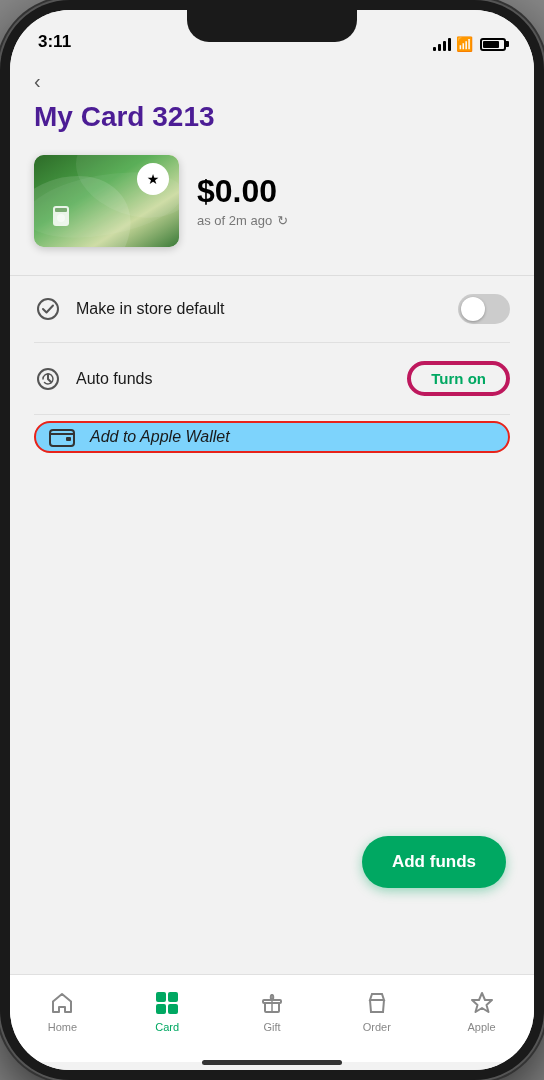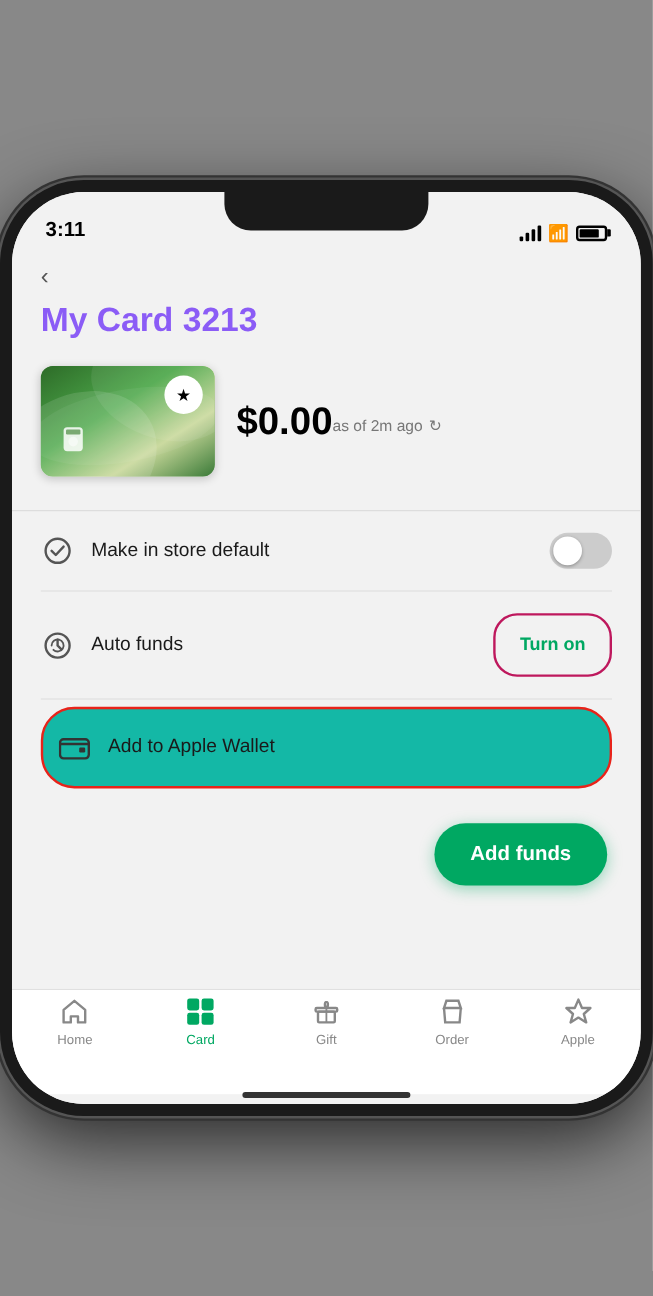--- a/index.html
+++ b/index.html
@@ -8,21 +8,21 @@
       background: #888;
       display: flex;
       justify-content: center;
       align-items: center;
       min-height: 100vh;
       font-family: -apple-system, BlinkMacSystemFont, 'Helvetica Neue', Arial, sans-serif;
     }
 
     .phone-frame {
       width: 544px;
-      height: 780px;
+      height: 1080px;
       background: #1a1a1a;
       border-radius: 70px;
       position: relative;
       box-shadow: 0 0 0 2px #555, 0 0 0 4px #333, 0 20px 60px rgba(0,0,0,0.7);
       overflow: hidden;
     }
 
     
     .phone-frame::before {
       content: '';
@@ -145,21 +145,21 @@
     .back-btn {
       font-size: 20px;
       color: #555;
       margin-bottom: 8px;
       cursor: pointer;
     }
 
     .page-title {
       font-size: 28px;
       font-weight: 700;
-      color: #8b5cf6;
+      color: #4c1d95;
       margin-bottom: 22px;
     }
 
     
     .card-section {
       display: flex;
       align-items: center;
       gap: 18px;
       margin-bottom: 28px;
     }
@@ -196,20 +196,21 @@
 
     .card-cup {
       position: absolute;
       bottom: 10px;
       left: 12px;
       font-size: 22px;
     }
 
     .card-balance {
       display: flex;
+      flex-direction: column;
     }
 
     .balance-amount {
       font-size: 32px;
       font-weight: 700;
       color: #000;
       line-height: 1;
     }
 
     .balance-time {
@@ -280,41 +281,42 @@
       width: 24px;
       height: 24px;
       background: white;
       border-radius: 50%;
       box-shadow: 0 1px 3px rgba(0,0,0,0.3);
       transition: left 0.2s;
     }
 
     
     .turn-on-btn {
-      border: 2px solid #be185d;
+      border: 4px solid #be185d;
       background: transparent;
       color: #00a862;
       font-size: 15px;
       font-weight: 600;
-      padding: 16px 20px;
+      padding: 5px 20px;
       border-radius: 20px;
       cursor: pointer;
     }
 
     
     .wallet-item {
       display: flex;
       align-items: center;
-      padding: 18px 12px;
+      padding: 0 12px;
       border: 2.5px solid #e8231a;
       border-radius: 28px;
       margin: 6px 0;
       gap: 14px;
-      background: #14b8a6;
-      cursor: pointer;
+      background: #7dd3fc;
+      cursor: pointer;
+      font-style: italic;
     }
 
     .wallet-item-label {
       font-size: 16px;
       color: #1a1a1a;
     }
 
     
     .add-funds-btn {
       position: absolute;
@@ -330,20 +332,21 @@
       cursor: pointer;
       box-shadow: 0 3px 12px rgba(0,168,98,0.4);
     }
 
     
     .tab-bar {
       height: 88px;
       background: white;
       display: flex;
       align-items: flex-start;
+      padding-top: 10px;
       border-top: 1px solid #e0e0e0;
       flex-shrink: 0;
     }
 
     .tab-item {
       flex: 1;
       display: flex;
       flex-direction: column;
       align-items: center;
       gap: 4px;

